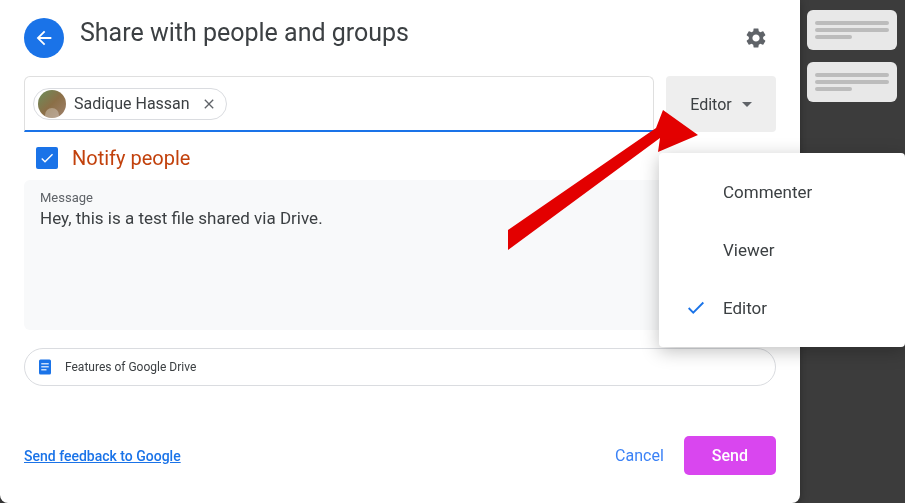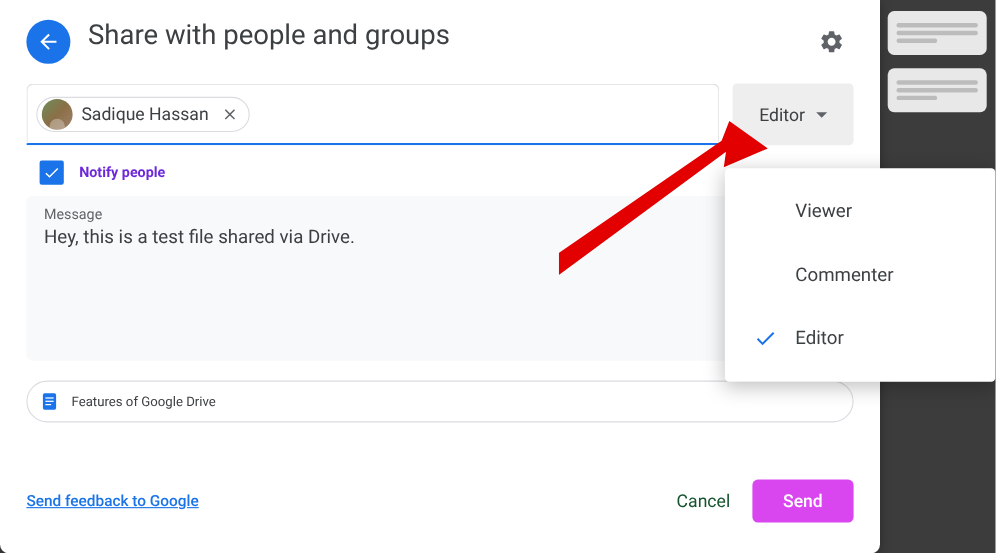--- a/index.html
+++ b/index.html
@@ -144,21 +144,21 @@
       padding: 14px 10px 10px 12px;
     }
     .checkbox {
       width: 22px; height: 22px;
       background: #1a73e8;
       border-radius: 2px;
       display:flex; align-items:center; justify-content:center;
       cursor:pointer;
     }
     .checkbox svg { fill:#fff; }
-    .notify-label { font-size: 13px; color:#6d28d9;font-weight:bold; }
+    .notify-label { font-size: 20px; color:#c2410c; }
     .message-box {
       background: #f8f9fa;
       border-radius: 6px;
       padding: 10px 16px 16px 16px;
       height: 150px;
     }
     .message-label {
       font-size: 13px;
       color: #5f6368;
     }
@@ -191,21 +191,21 @@
     .feedback-link {
       font-size: 14px;
       color: #1a73e8;
       text-decoration: underline;
       font-weight: 500;
       cursor: pointer;
     }
     .spacer { flex:1; }
     .btn-cancel {
       font-size: 16px;
-      color:#14532d;
+      color:#3b82f6;
       padding: 8px 16px;
       cursor:pointer;
       border-radius:4px;
     }
     .btn-send {
       font-size: 16px;
       color:#fff;
       background:#d946ef;
       padding: 10px 28px;
       border-radius:5px;
@@ -351,25 +351,25 @@
   </div>
 </div>
 
 <svg class="red-arrow" width="190" height="150" viewBox="0 0 190 150">
   <polygon points="155,0 190,25 150,42 152,28 0,140 0,120 148,18" fill="#e30000"></polygon>
 </svg>
 
 <div class="dropdown">
   <div class="dropdown-item">
     <span class="check-slot"></span>
-    <span>Viewer</span>
+    <span>Commenter</span>
   </div>
   <div class="dropdown-item">
     <span class="check-slot"></span>
-    <span>Commenter</span>
+    <span>Viewer</span>
   </div>
   <div class="dropdown-item">
     <span class="check-slot">
       <svg width="22" height="22" viewBox="0 0 24 24">
           <polyline points="4,12 9,17 20,6"></polyline>
         </svg>
     </span>
     <span>Editor</span>
   </div>
 </div>

